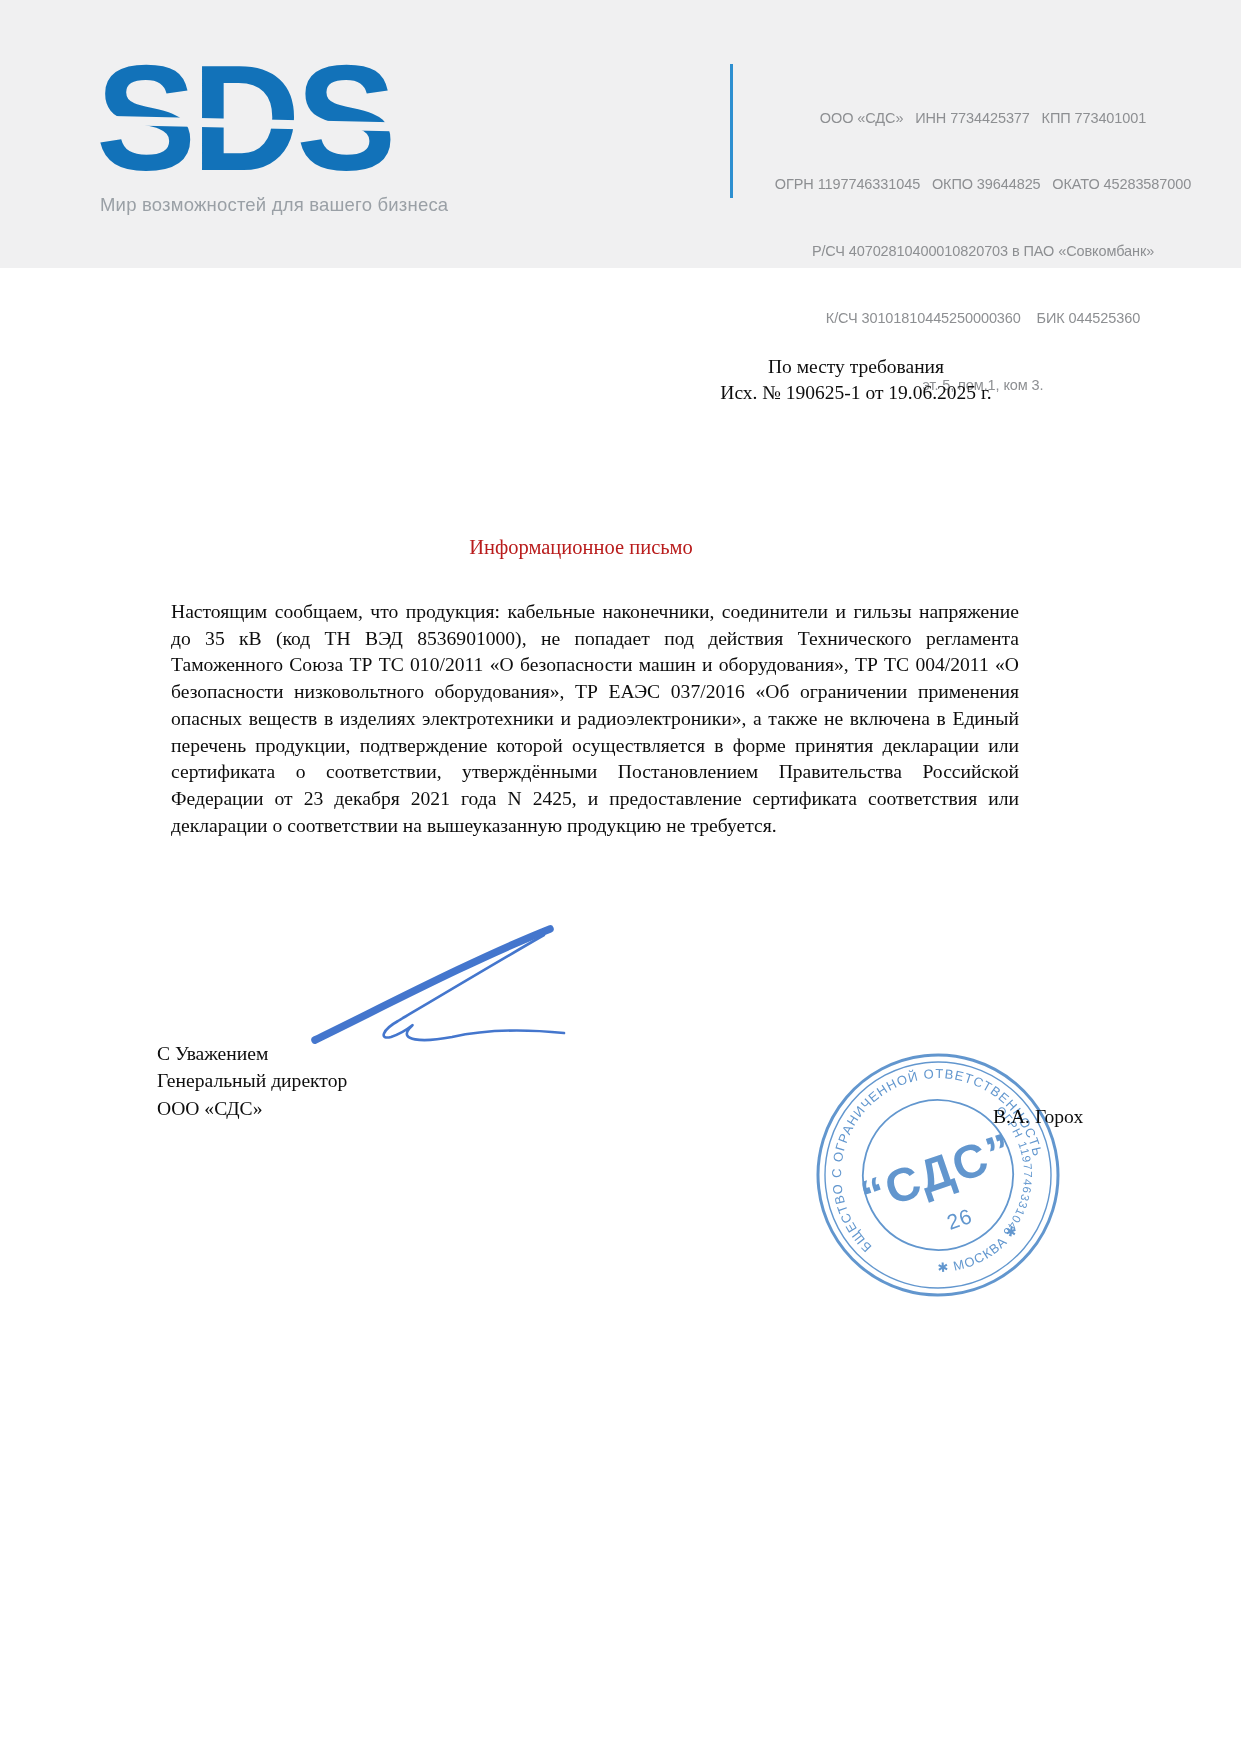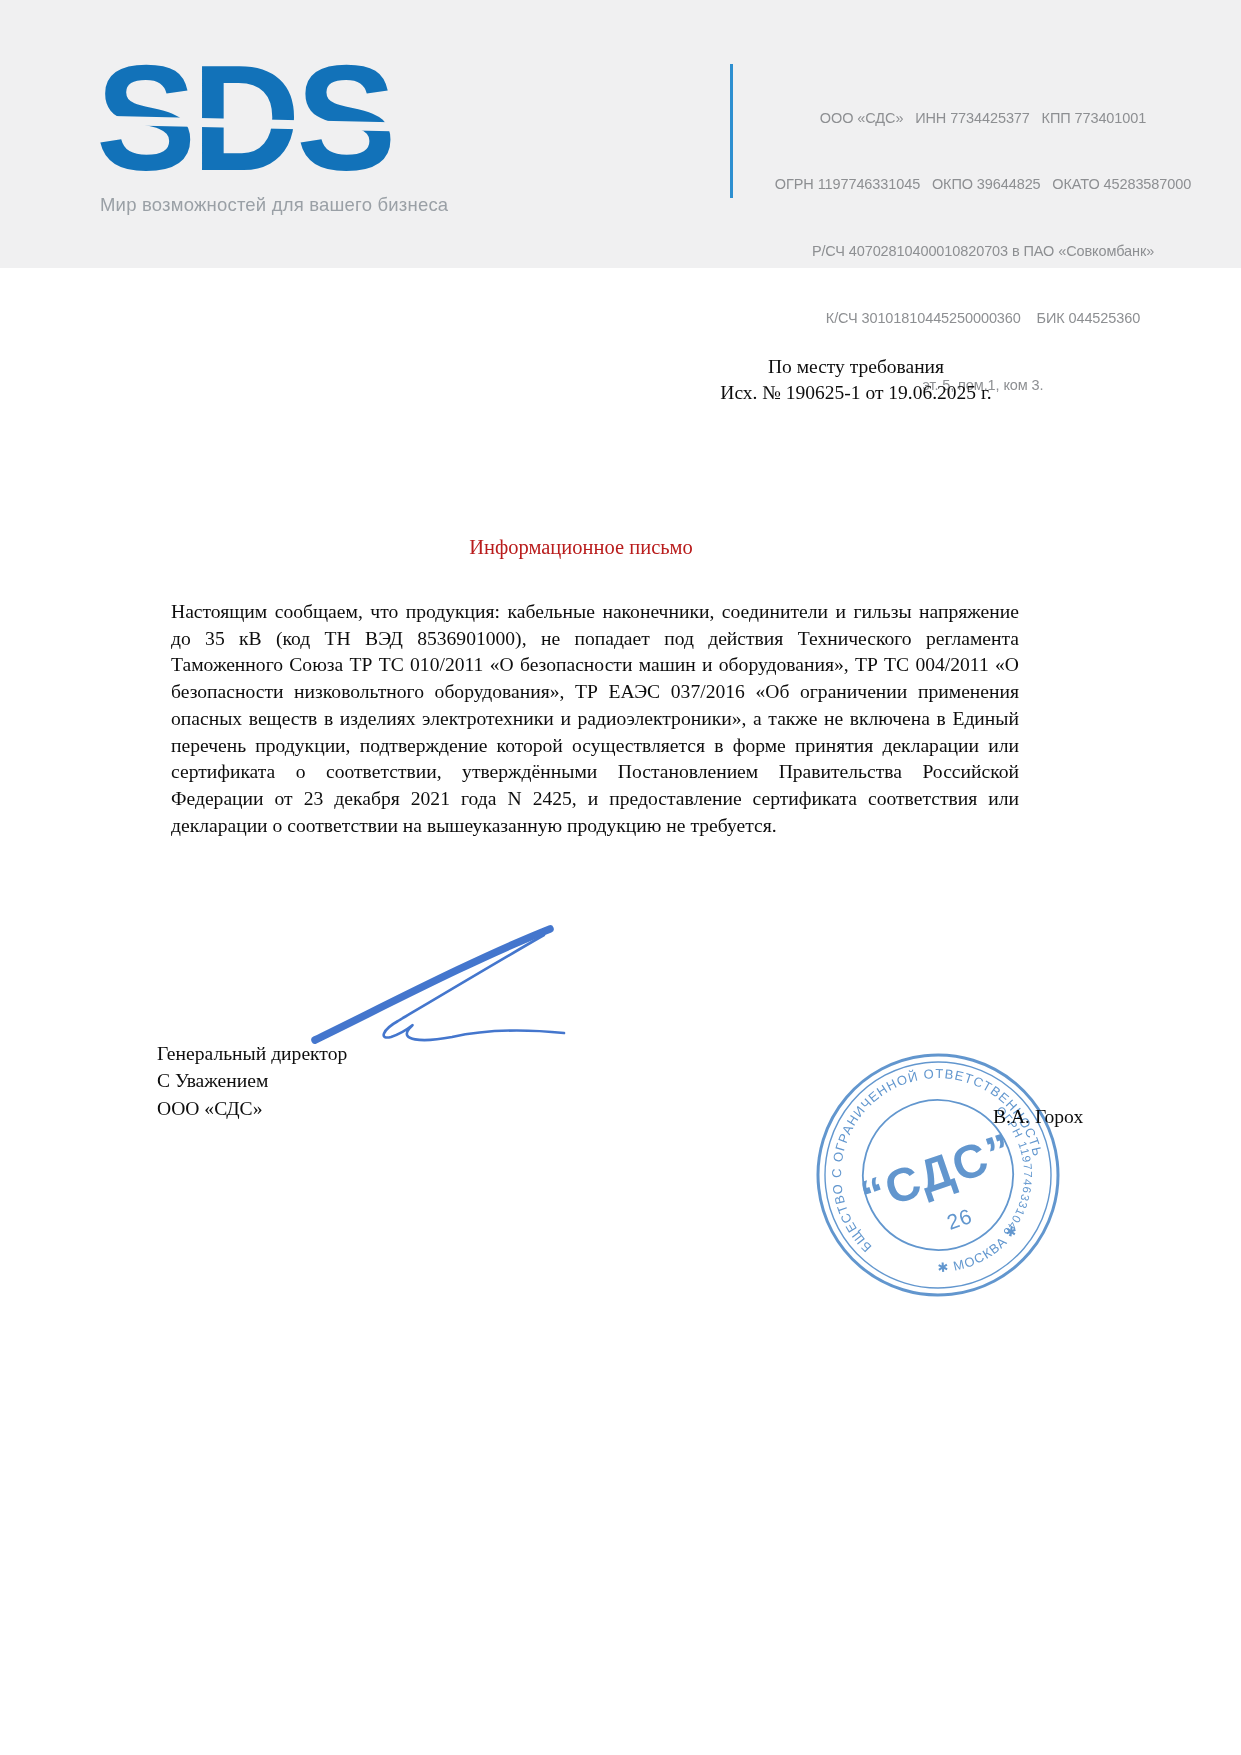--- a/index.html
+++ b/index.html
@@ -109,22 +109,22 @@
     <div>Исх. № 190625-1 от 19.06.2025 г.</div>
   </div>
 
   <div class="letter-title">Информационное письмо</div>
 
   <div class="letter-body">
     <p>Настоящим сообщаем, что продукция: кабельные наконечники, соединители и гильзы напряжение до 35 кВ (код ТН ВЭД 8536901000), не попадает под действия Технического регламента Таможенного Союза ТР ТС 010/2011 «О безопасности машин и оборудования», ТР ТС 004/2011 «О безопасности низковольтного оборудования», ТР ЕАЭС 037/2016 «Об ограничении применения опасных веществ в изделиях электротехники и радиоэлектроники», а также не включена в Единый перечень продукции, подтверждение которой осуществляется в форме принятия декларации или сертификата о соответствии, утверждёнными Постановлением Правительства Российской Федерации от 23 декабря 2021 года N 2425, и предоставление сертификата соответствия или декларации о соответствии на вышеуказанную продукцию не требуется.</p>
   </div>
 
   <div class="sign-block">
+    <div>С Уважением</div>
     <div>Генеральный директор</div>
-    <div>С Уважением</div>
     <div>ООО «СДС»</div>
   </div>
 
   <svg class="signature-svg" width="300" height="140" viewBox="0 0 300 140">
     <g stroke="#3068c8" fill="none" stroke-linecap="round" stroke-linejoin="round" opacity="0.9">
       <path d="M 23 128 C 85 98, 180 48, 258 17" stroke-width="7.5"></path>
       <path d="M 252 23 C 205 50, 138 90, 106 109 C 90 118, 87 128, 99 125
                C 117 119, 126 107, 117 117 C 108 128, 128 131, 160 125
                C 200 116, 242 118, 272 121" stroke-width="2.6"></path>
     </g>

